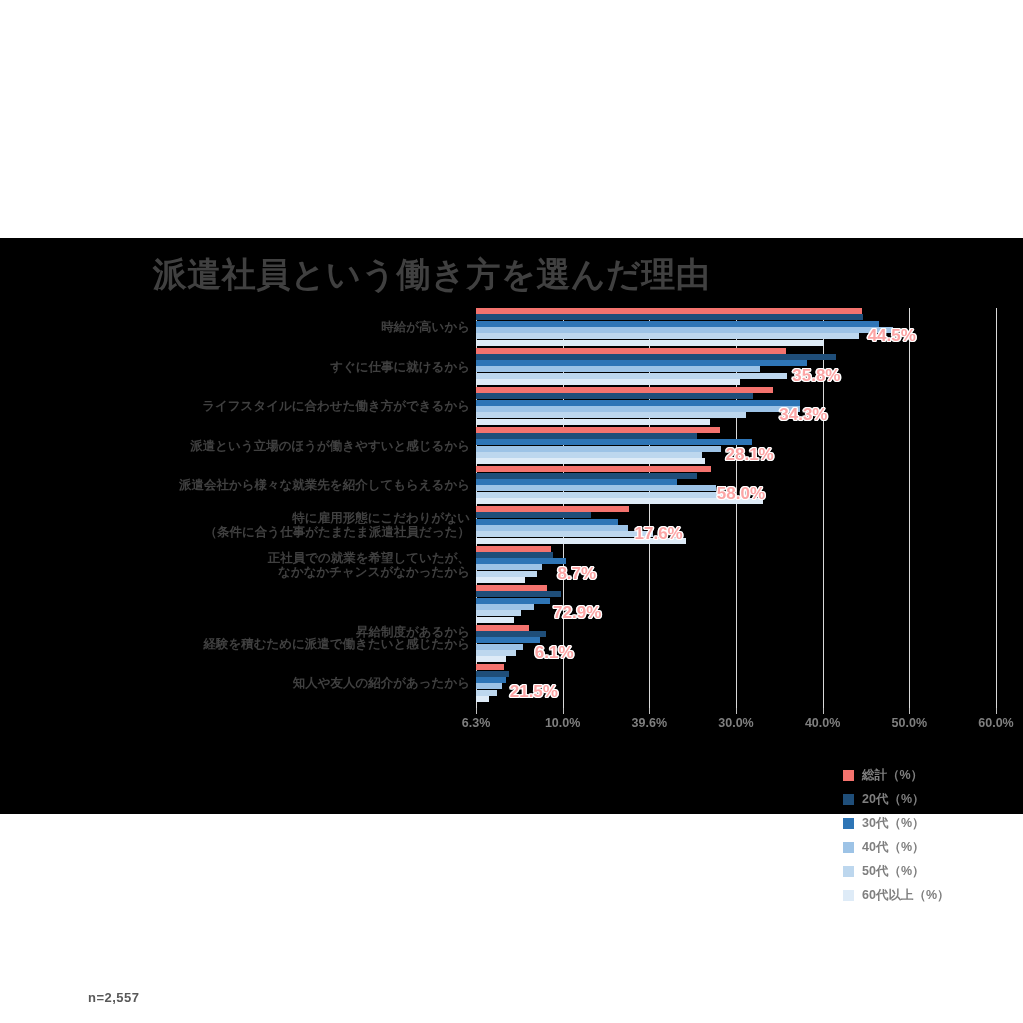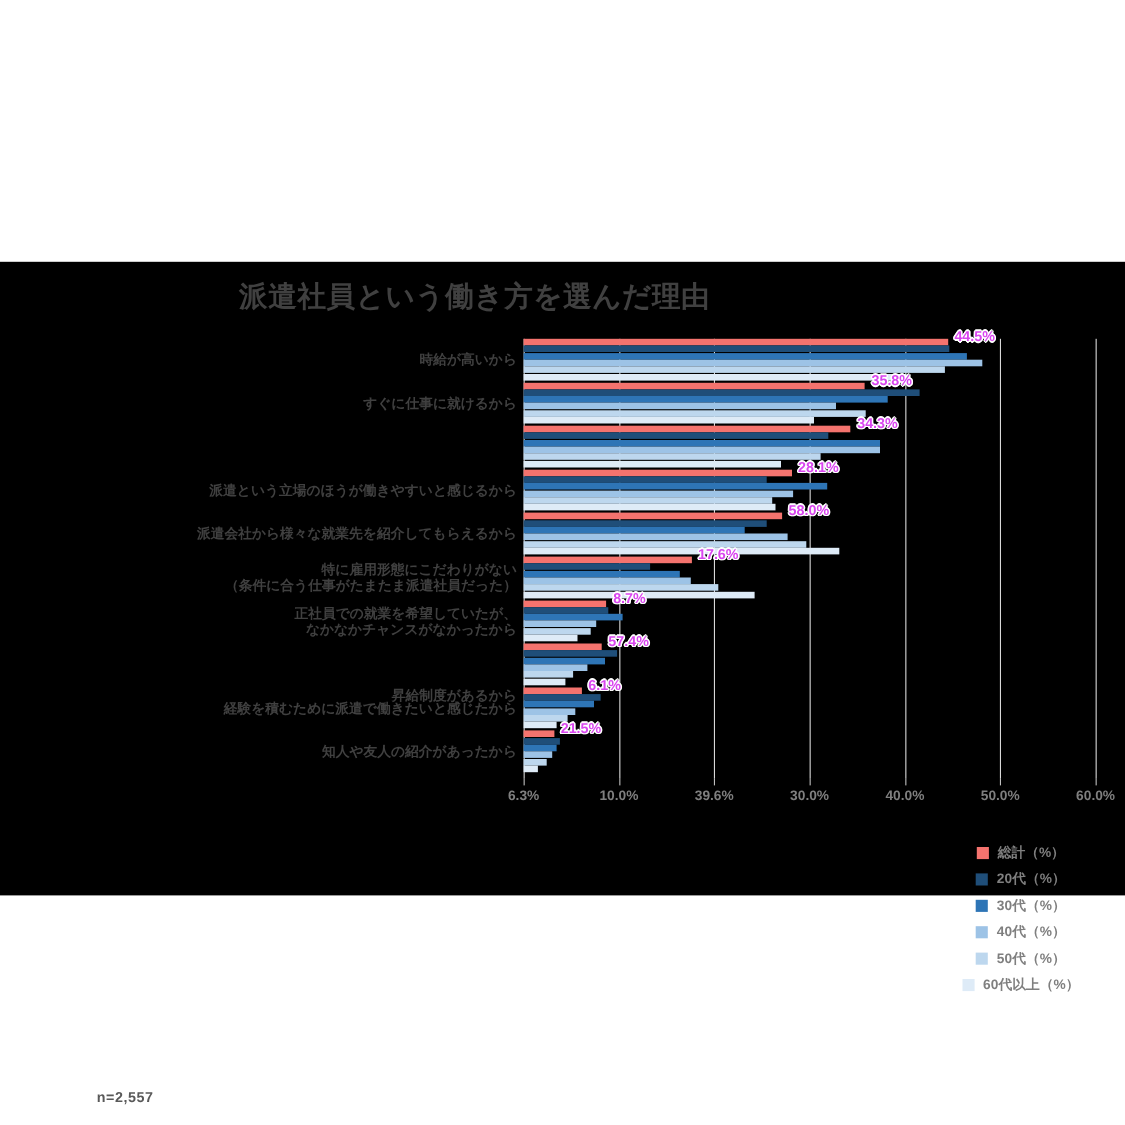--- a/index.html
+++ b/index.html
@@ -29,21 +29,21 @@
     background: #000000;
   }
   
   #chart-title {
     position: absolute;
     left: 0;
     top: 14px;
     width: 863px;
     text-align: center;
     color: #404040;
-    font-size: 26px;
+    font-size: 34px;
     font-weight: bold;
     letter-spacing: 0.5px;
     white-space: nowrap;
   }
   
   #plot {
     position: absolute;
     left: 0;
     top: 0;
     width: 1023px;
@@ -96,42 +96,42 @@
     left: 476px;
     top: 0;
   }
   .bar {
     position: absolute;
     left: 0;
     height: 6px;
   }
   .value-label {
     position: absolute;
-    color: #d946ef;
-    font-size: 13px;
+    color: #fca5a5;
+    font-size: 17px;
     font-weight: bold;
     white-space: nowrap;
     text-shadow:
        1.4px 0 0 #ffffff, -1.4px 0 0 #ffffff,
        0 1.4px 0 #ffffff, 0 -1.4px 0 #ffffff,
        1px 1px 0 #ffffff, -1px -1px 0 #ffffff,
        1px -1px 0 #ffffff, -1px 1px 0 #ffffff;
+    margin-top: 28px;
   }
   
   #legend {
     position: absolute;
     left: 843px;
     top: 525px;
     width: 170px;
   }
   .legend-row {
     display: flex;
     align-items: center;
     height: 24px;
-    justify-content: center;
   }
   .legend-swatch {
     width: 11px;
     height: 11px;
     flex: 0 0 auto;
     margin-right: 8px;
   }
   .legend-text {
     color: #7f7f7f;
     font-size: 12.5px;
@@ -217,20 +217,21 @@
               <div class="bar" style="top: 0px; width: 310.267px; background: rgb(244, 115, 110);"></div>
               <div class="bar" style="top: 6.3px; width: 359.667px; background: rgb(31, 78, 121);"></div>
               <div class="bar" style="top: 12.6px; width: 331.067px; background: rgb(46, 117, 182);"></div>
               <div class="bar" style="top: 18.9px; width: 284.267px; background: rgb(157, 195, 230);"></div>
               <div class="bar" style="top: 25.2px; width: 311.133px; background: rgb(189, 215, 238);"></div>
               <div class="bar" style="top: 31.5px; width: 264.333px; background: rgb(222, 235, 247);"></div>
             </div>
             <div class="value-label" style="left: 792.267px; top: -10px;">35.8%</div>
           </div>
           <div class="group" style="top: 149.2px; height: 39.6px;">
+            <div class="cat-label" style="top: 12px;">ライフスタイルに合わせた働き方ができるから</div>
             <div class="bars">
               <div class="bar" style="top: 0px; width: 297.267px; background: rgb(244, 115, 110);"></div>
               <div class="bar" style="top: 6.3px; width: 277.333px; background: rgb(31, 78, 121);"></div>
               <div class="bar" style="top: 12.6px; width: 324.133px; background: rgb(46, 117, 182);"></div>
               <div class="bar" style="top: 18.9px; width: 324.133px; background: rgb(157, 195, 230);"></div>
               <div class="bar" style="top: 25.2px; width: 270.4px; background: rgb(189, 215, 238);"></div>
               <div class="bar" style="top: 31.5px; width: 234px; background: rgb(222, 235, 247);"></div>
             </div>
             <div class="value-label" style="left: 779.267px; top: -10px;">34.3%</div>
           </div>
@@ -287,21 +288,21 @@
           <div class="group" style="top: 347.2px; height: 39.6px;">
             <div class="cat-label" style="top: 24px; margin-top: 16px;">昇給制度があるから</div>
             <div class="bars">
               <div class="bar" style="top: 0px; width: 71.0667px; background: rgb(244, 115, 110);"></div>
               <div class="bar" style="top: 6.3px; width: 84.9333px; background: rgb(31, 78, 121);"></div>
               <div class="bar" style="top: 12.6px; width: 73.6667px; background: rgb(46, 117, 182);"></div>
               <div class="bar" style="top: 18.9px; width: 58.0667px; background: rgb(157, 195, 230);"></div>
               <div class="bar" style="top: 25.2px; width: 45.0667px; background: rgb(189, 215, 238);"></div>
               <div class="bar" style="top: 31.5px; width: 38.1333px; background: rgb(222, 235, 247);"></div>
             </div>
-            <div class="value-label" style="left: 553.067px; top: -10px;">57.4%</div>
+            <div class="value-label" style="left: 553.067px; top: -10px;">72.9%</div>
           </div>
           <div class="group" style="top: 386.8px; height: 39.6px;">
             <div class="cat-label" style="top: 12px; text-align: right;">経験を積むために派遣で働きたいと感じたから</div>
             <div class="bars">
               <div class="bar" style="top: 0px; width: 52.8667px; background: rgb(244, 115, 110);"></div>
               <div class="bar" style="top: 6.3px; width: 70.2px; background: rgb(31, 78, 121);"></div>
               <div class="bar" style="top: 12.6px; width: 64.1333px; background: rgb(46, 117, 182);"></div>
               <div class="bar" style="top: 18.9px; width: 46.8px; background: rgb(157, 195, 230);"></div>
               <div class="bar" style="top: 25.2px; width: 39.8667px; background: rgb(189, 215, 238);"></div>
               <div class="bar" style="top: 31.5px; width: 30.3333px; background: rgb(222, 235, 247);"></div>

